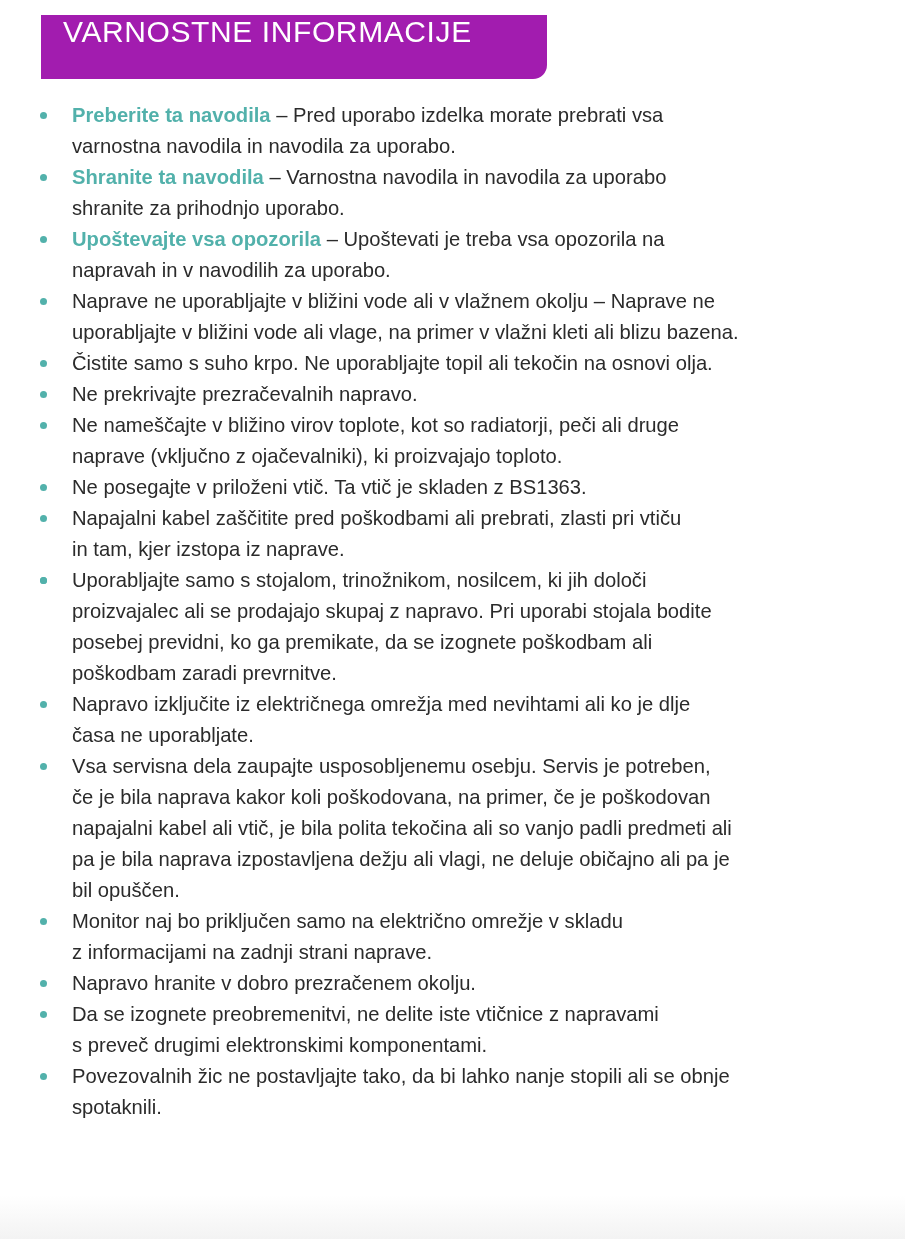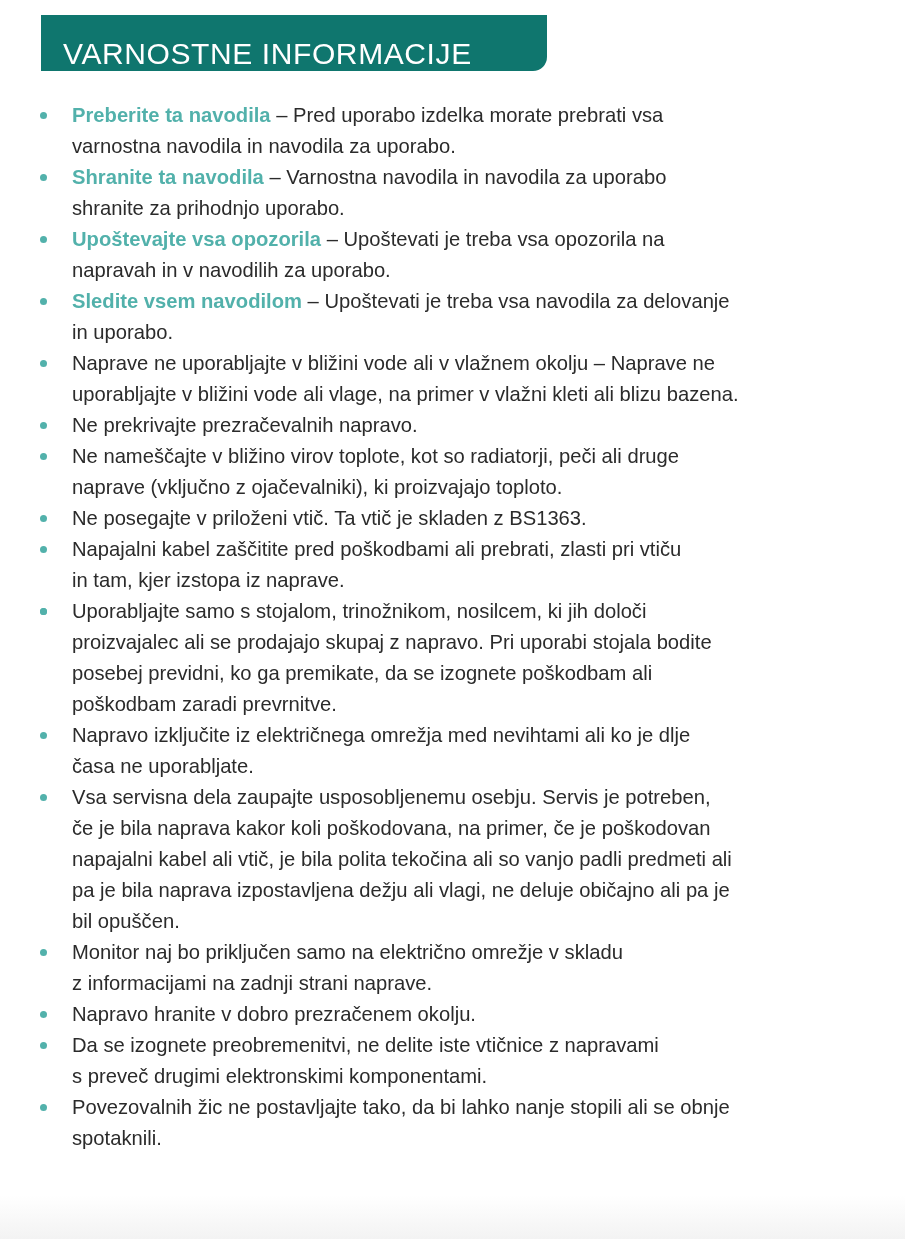--- a/index.html
+++ b/index.html
@@ -10,27 +10,27 @@
       font-family: "Liberation Sans", "DejaVu Sans", sans-serif;
       color: #2b2b2b;
       position: relative;
       overflow: hidden;
     }
     .title-banner {
       position: absolute;
       left: 41px;
       top: 15px;
       width: 506px;
-      height: 56px;
-      background: #0f766e;
+      height: 64px;
+      background: #a21caf;
       border-bottom-right-radius: 14px;
       box-sizing: border-box;
       padding-left: 22px;
       display: flex;
-      align-items: flex-end;
+      align-items: flex-start;
     }
     .title-text {
       color: #ffffff;
       font-size: 30px;
       letter-spacing: 0.6px;
       font-weight: normal;
       white-space: nowrap;
     }
     .list {
       position: absolute;
@@ -70,24 +70,23 @@
   <span class="title-text">VARNOSTNE INFORMACIJE</span>
 </div>
 
 <ul class="list">
   <li class="item"><span class="bullet"></span><span class="lead">Preberite ta navodila</span><span> – Pred uporabo izdelka morate prebrati vsa
 varnostna navodila in navodila za uporabo.</span></li>
   <li class="item"><span class="bullet"></span><span class="lead">Shranite ta navodila</span><span> – Varnostna navodila in navodila za uporabo
 shranite za prihodnjo uporabo.</span></li>
   <li class="item"><span class="bullet"></span><span class="lead">Upoštevajte vsa opozorila</span><span> – Upoštevati je treba vsa opozorila na
 napravah in v navodilih za uporabo.</span></li>
-  <li class="item"><span class="bullet"></span><span class="lead">Sledite vsem navodilom</span><span> – Upoštevati je treba vsa navodila za delovanje
-in uporabo.</span></li>
   <li class="item"><span class="bullet"></span><span>Naprave ne uporabljajte v bližini vode ali v vlažnem okolju – Naprave ne
 uporabljajte v bližini vode ali vlage, na primer v vlažni kleti ali blizu bazena.</span></li>
+  <li class="item"><span class="bullet"></span><span>Čistite samo s suho krpo. Ne uporabljajte topil ali tekočin na osnovi olja.</span></li>
   <li class="item"><span class="bullet"></span><span>Ne prekrivajte prezračevalnih napravo.</span></li>
   <li class="item"><span class="bullet"></span><span>Ne nameščajte v bližino virov toplote, kot so radiatorji, peči ali druge
 naprave (vključno z ojačevalniki), ki proizvajajo toploto.</span></li>
   <li class="item"><span class="bullet"></span><span>Ne posegajte v priloženi vtič. Ta vtič je skladen z BS1363.</span></li>
   <li class="item"><span class="bullet"></span><span>Napajalni kabel zaščitite pred poškodbami ali prebrati, zlasti pri vtiču
 in tam, kjer izstopa iz naprave.</span></li>
   <li class="item"><span class="bullet"></span></li>
   <li class="item"><span class="bullet"></span><span>Uporabljajte samo s stojalom, trinožnikom, nosilcem, ki jih določi
 proizvajalec ali se prodajajo skupaj z napravo. Pri uporabi stojala bodite
 posebej previdni, ko ga premikate, da se izognete poškodbam ali

